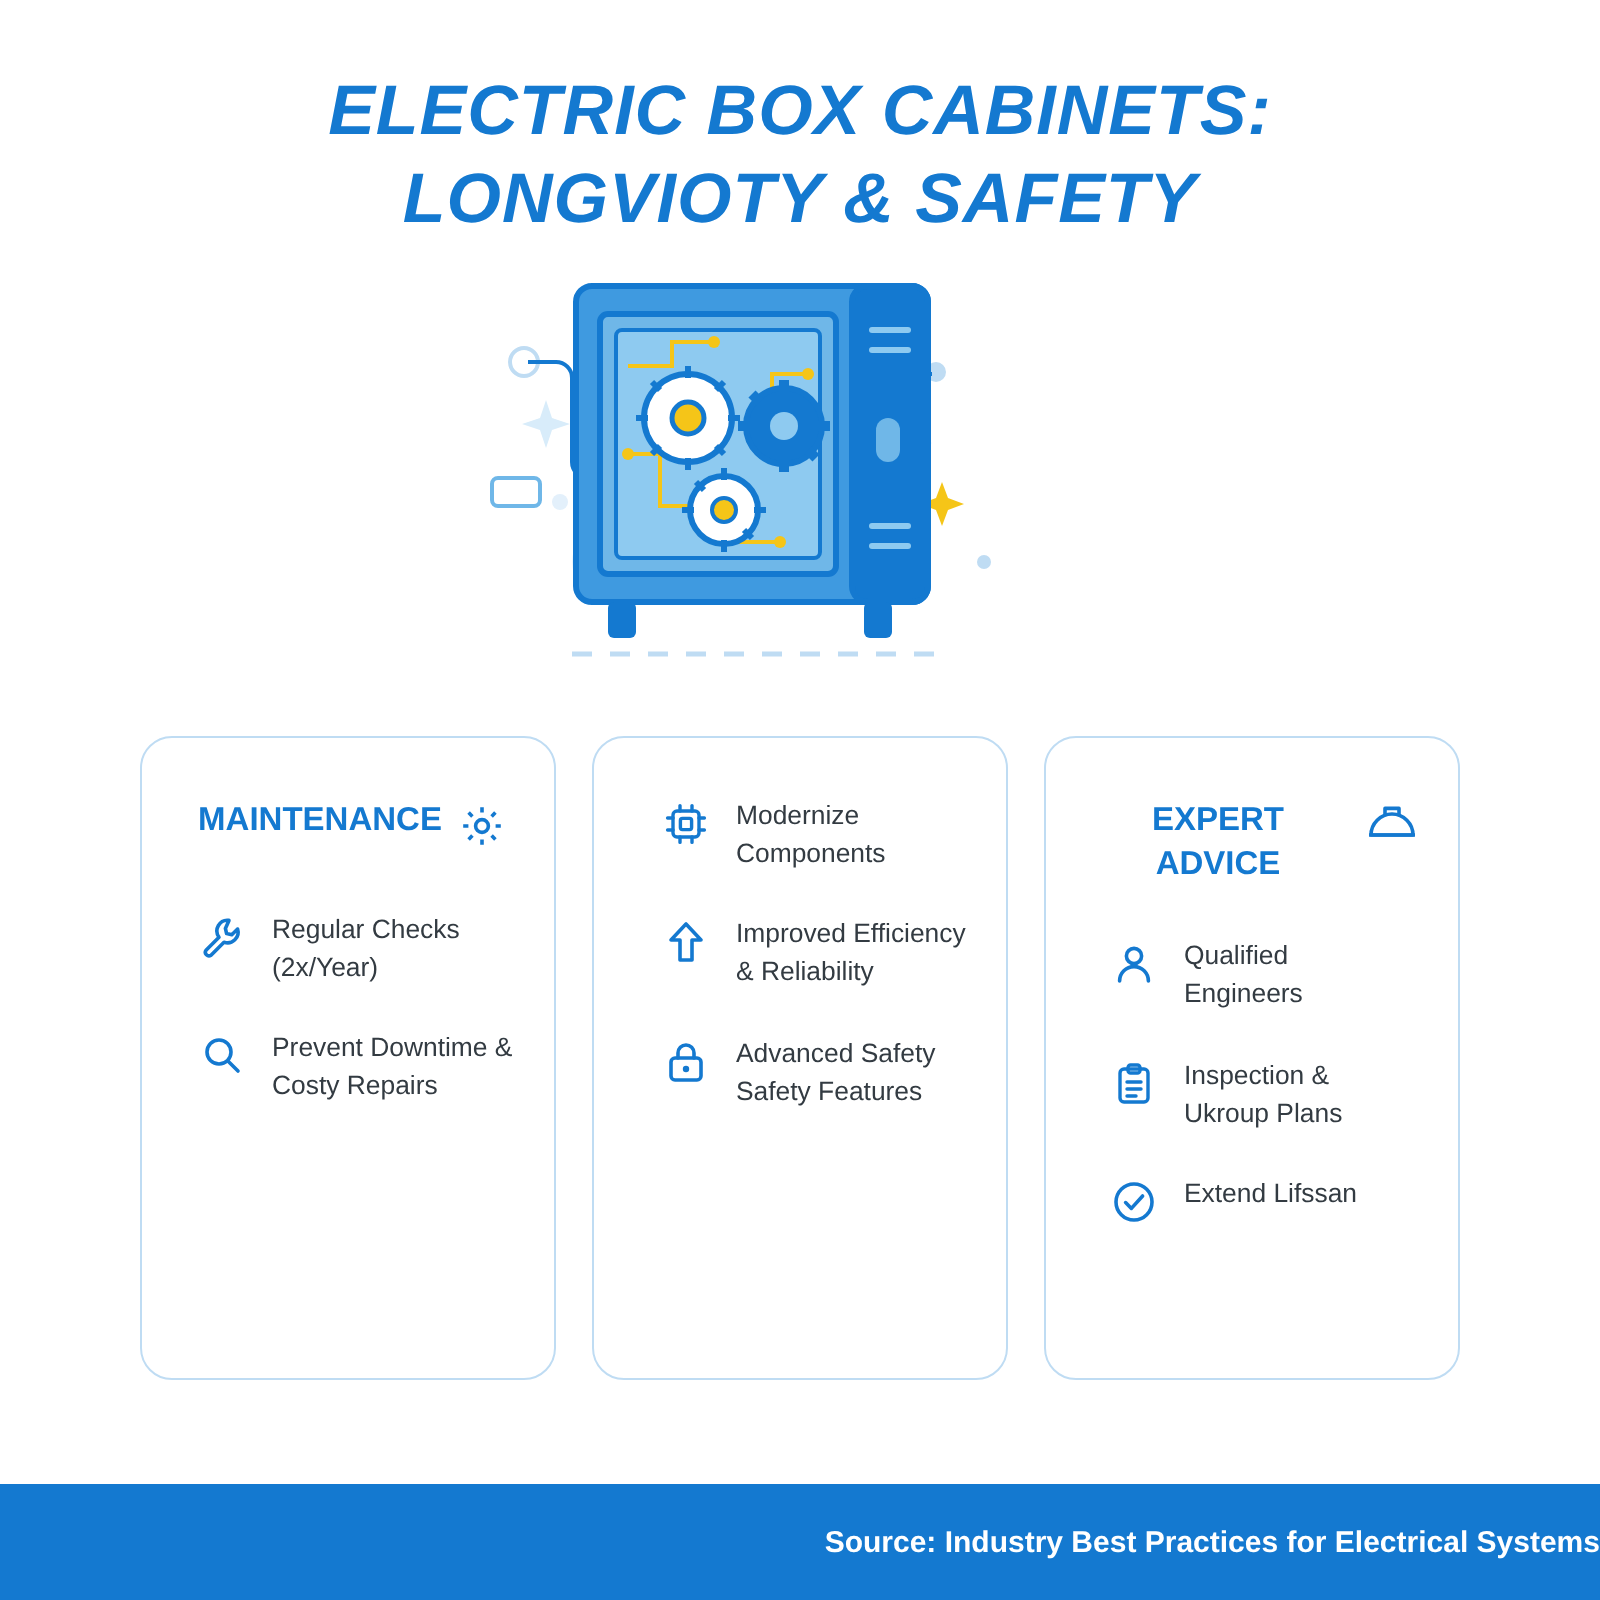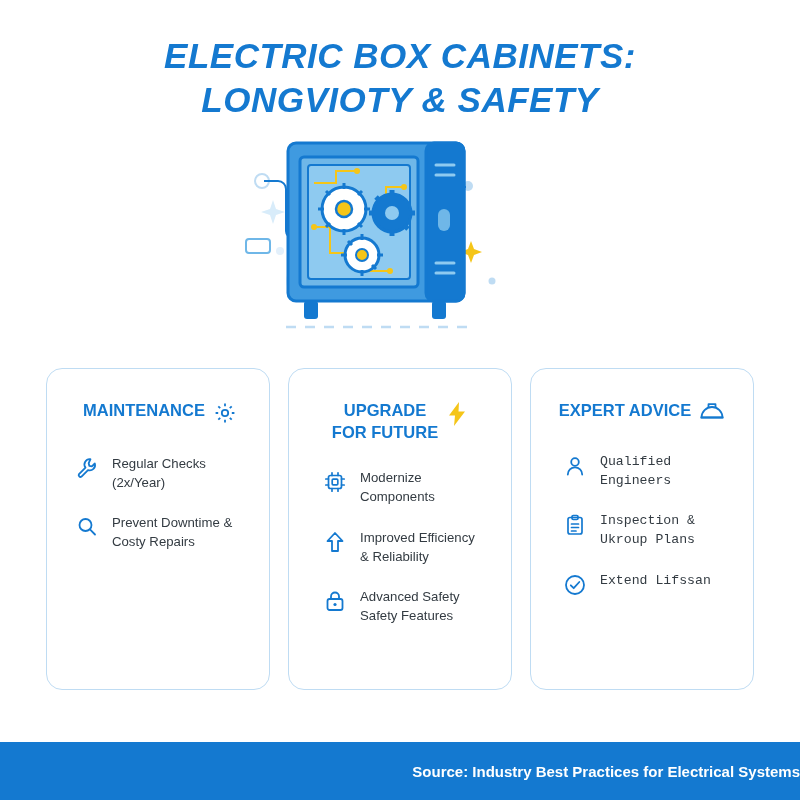--- a/index.html
+++ b/index.html
@@ -40,21 +40,21 @@
   .hero svg { display: block; margin: 0 auto; }
 
   
   .cards {
     display: flex;
     justify-content: center;
     gap: 18px;
     margin-top: 12px;
   }
   .card {
-    width: 224px;
+    width: 208px;
     height: 322px;
     border: 1.5px solid #bfdcf3;
     border-radius: 16px;
     box-sizing: border-box;
     padding: 30px 20px 18px 20px;
     background: #ffffff;
   }
   .card-head {
     display: flex;
     align-items: flex-start;
@@ -85,21 +85,21 @@
   .item-text {
     color: #333b42;
     font-size: 13.2px;
     line-height: 1.42;
   }
 
   
   .card-1 .card-head { padding-left: 4px; }
   .card-1 .items { padding-left: 8px; }
   .card-2 .items { padding-left: 14px; }
-  .card-3 .items { padding-left: 12px; font-family: Liberation Mono, monospace; }
+  .card-3 .items { padding-left: 12px; }
 
   
   .footer {
     position: absolute;
     left: 0;
     bottom: 0;
     width: 800px;
     height: 58px;
     background: #1479d0;
     display: flex;
@@ -249,31 +249,20 @@
           <div>Prevent Downtime &amp;</div>
           <div>Costy Repairs</div>
         </div>
       </div>
 
 
     </div>
   </div>
 
   <div class="card card-2">
-    <div class="card-head">
-      <div>
-        <div class="card-title">UPGRADE</div>
-        <div class="card-title">FOR FUTURE</div>
-      </div>
-      <span class="card-head-icon">
-        <svg width="22" height="26" viewBox="0 0 22 26" fill="#f5c518">
-          <path d="M13 1 3 14.5h6L8 25 19 10.5h-6.5z"></path>
-        </svg>
-      </span>
-    </div>
     <div class="items">
 
       <div class="item">
         <span class="item-icon">
           <svg width="24" height="24" viewBox="0 0 24 24" fill="none" stroke="#1479d0" stroke-width="1.7" stroke-linecap="round">
             <rect x="5.5" y="5.5" width="13" height="13" rx="2"></rect>
             <rect x="9.2" y="9.2" width="5.6" height="5.6" rx="1"></rect>
             <path d="M9 2.8v2.7M15 2.8v2.7M9 18.5v2.7M15 18.5v2.7M2.8 9h2.7M2.8 15h2.7M18.5 9h2.7M18.5 15h2.7"></path>
           </svg>
         </span>

